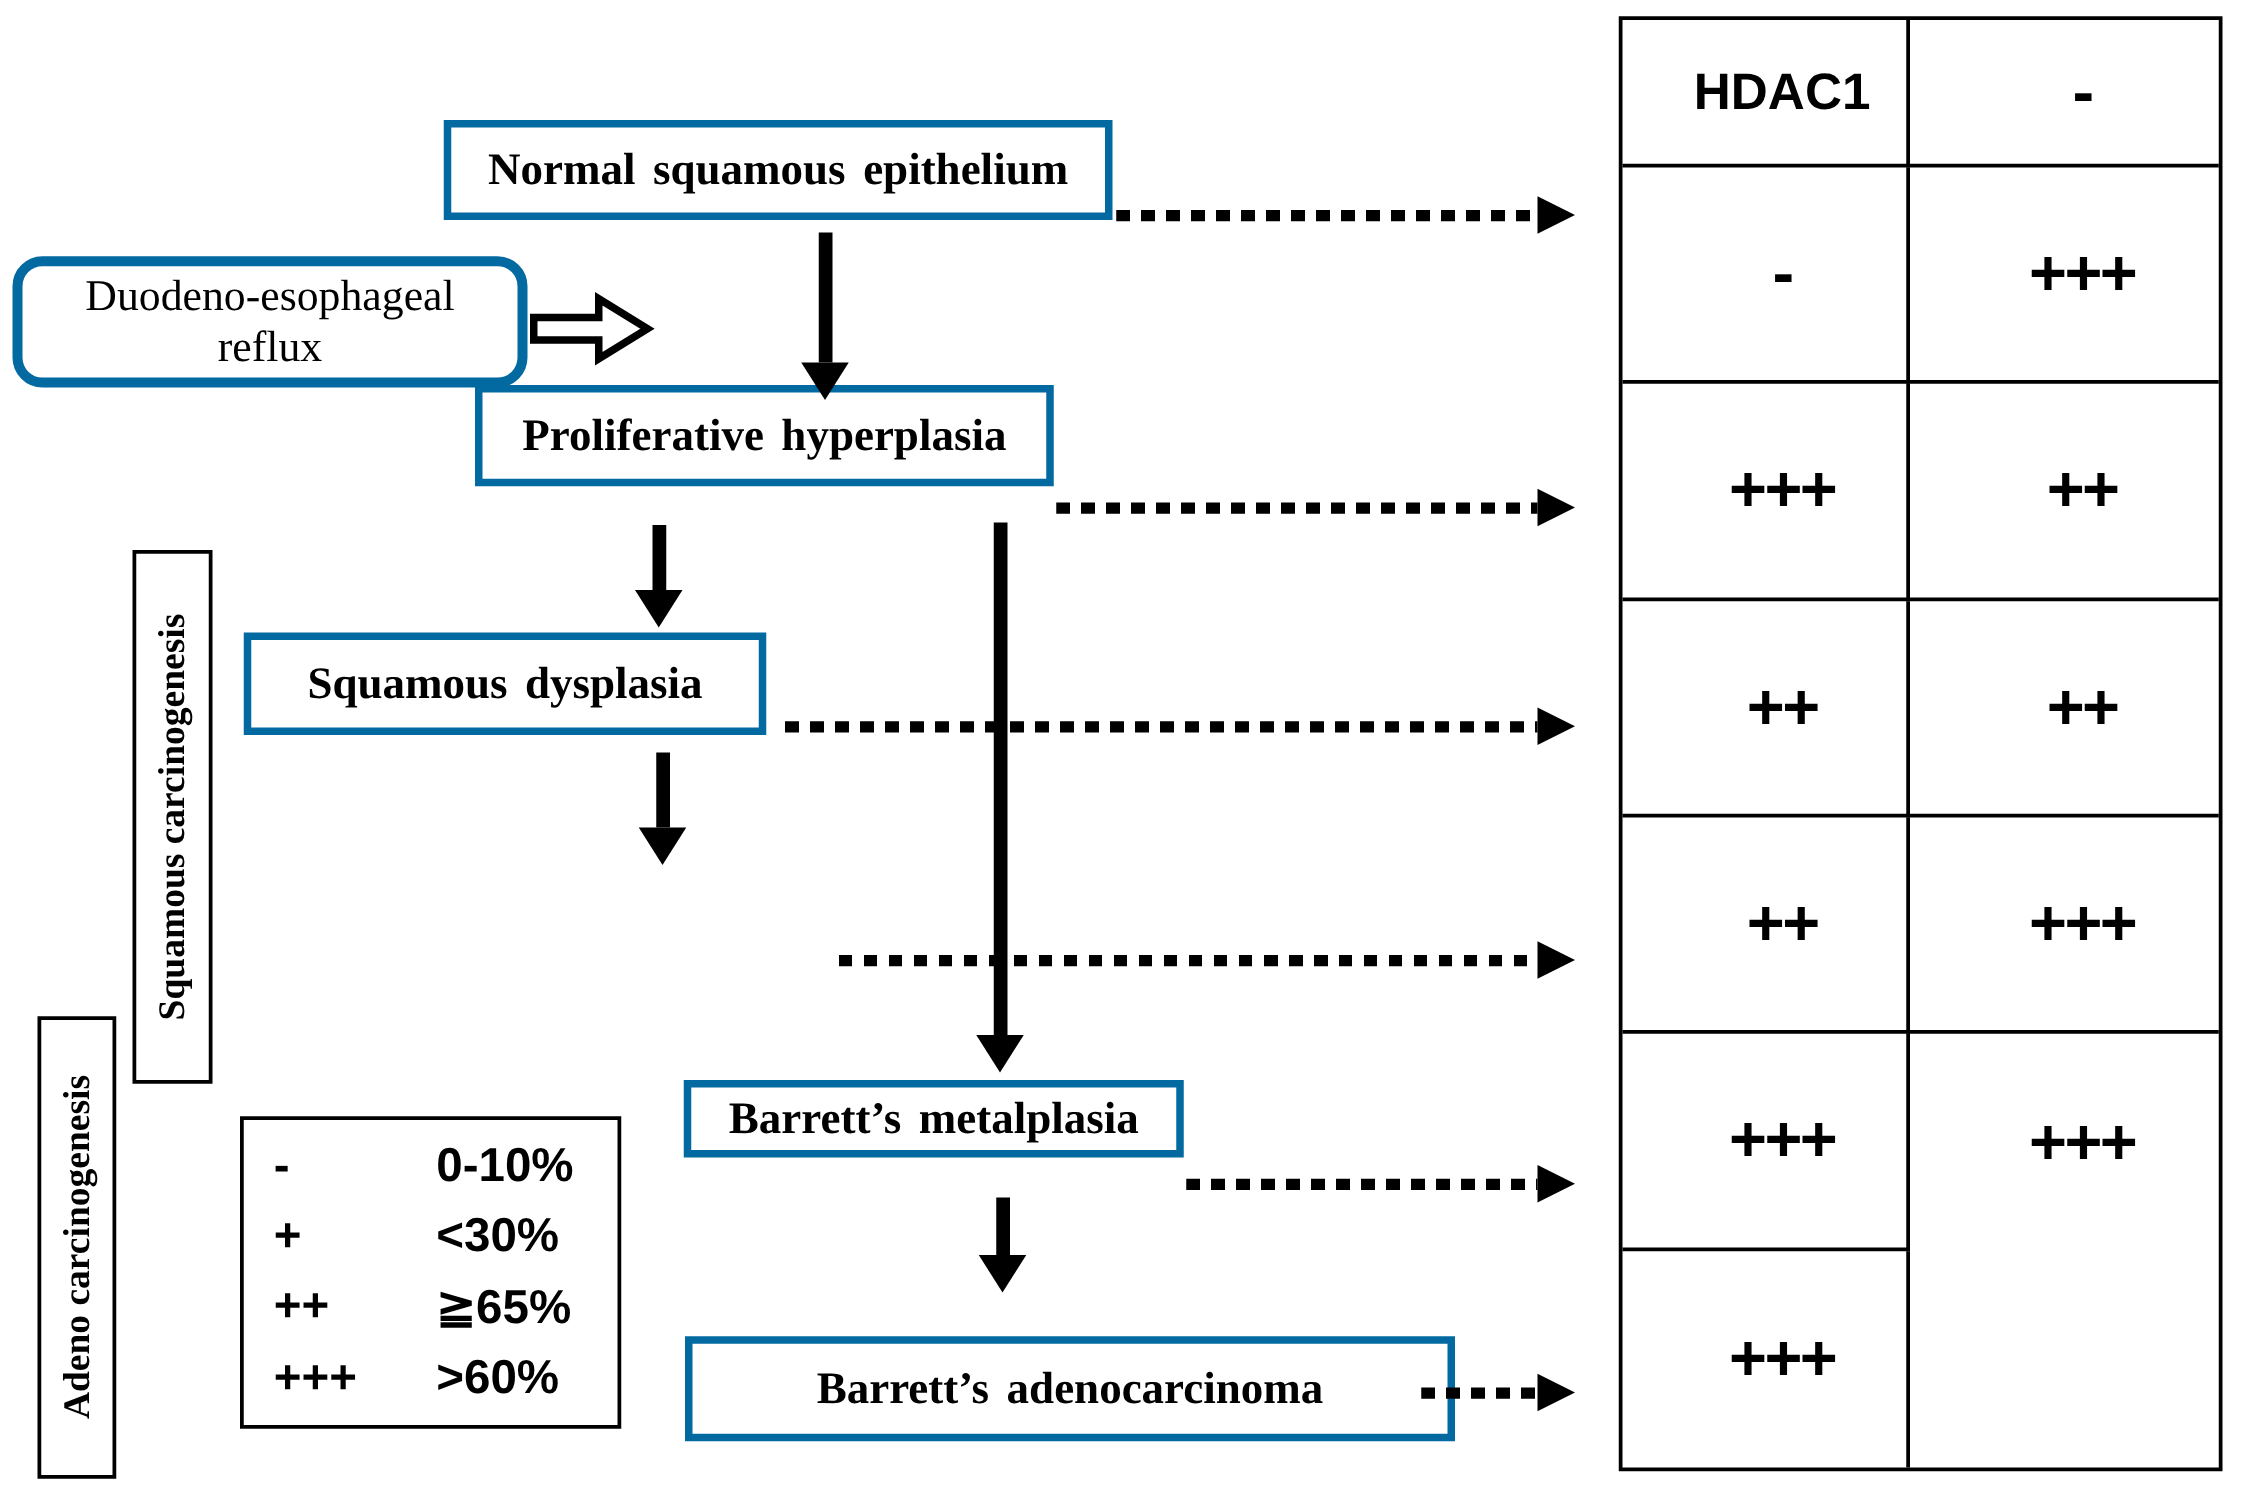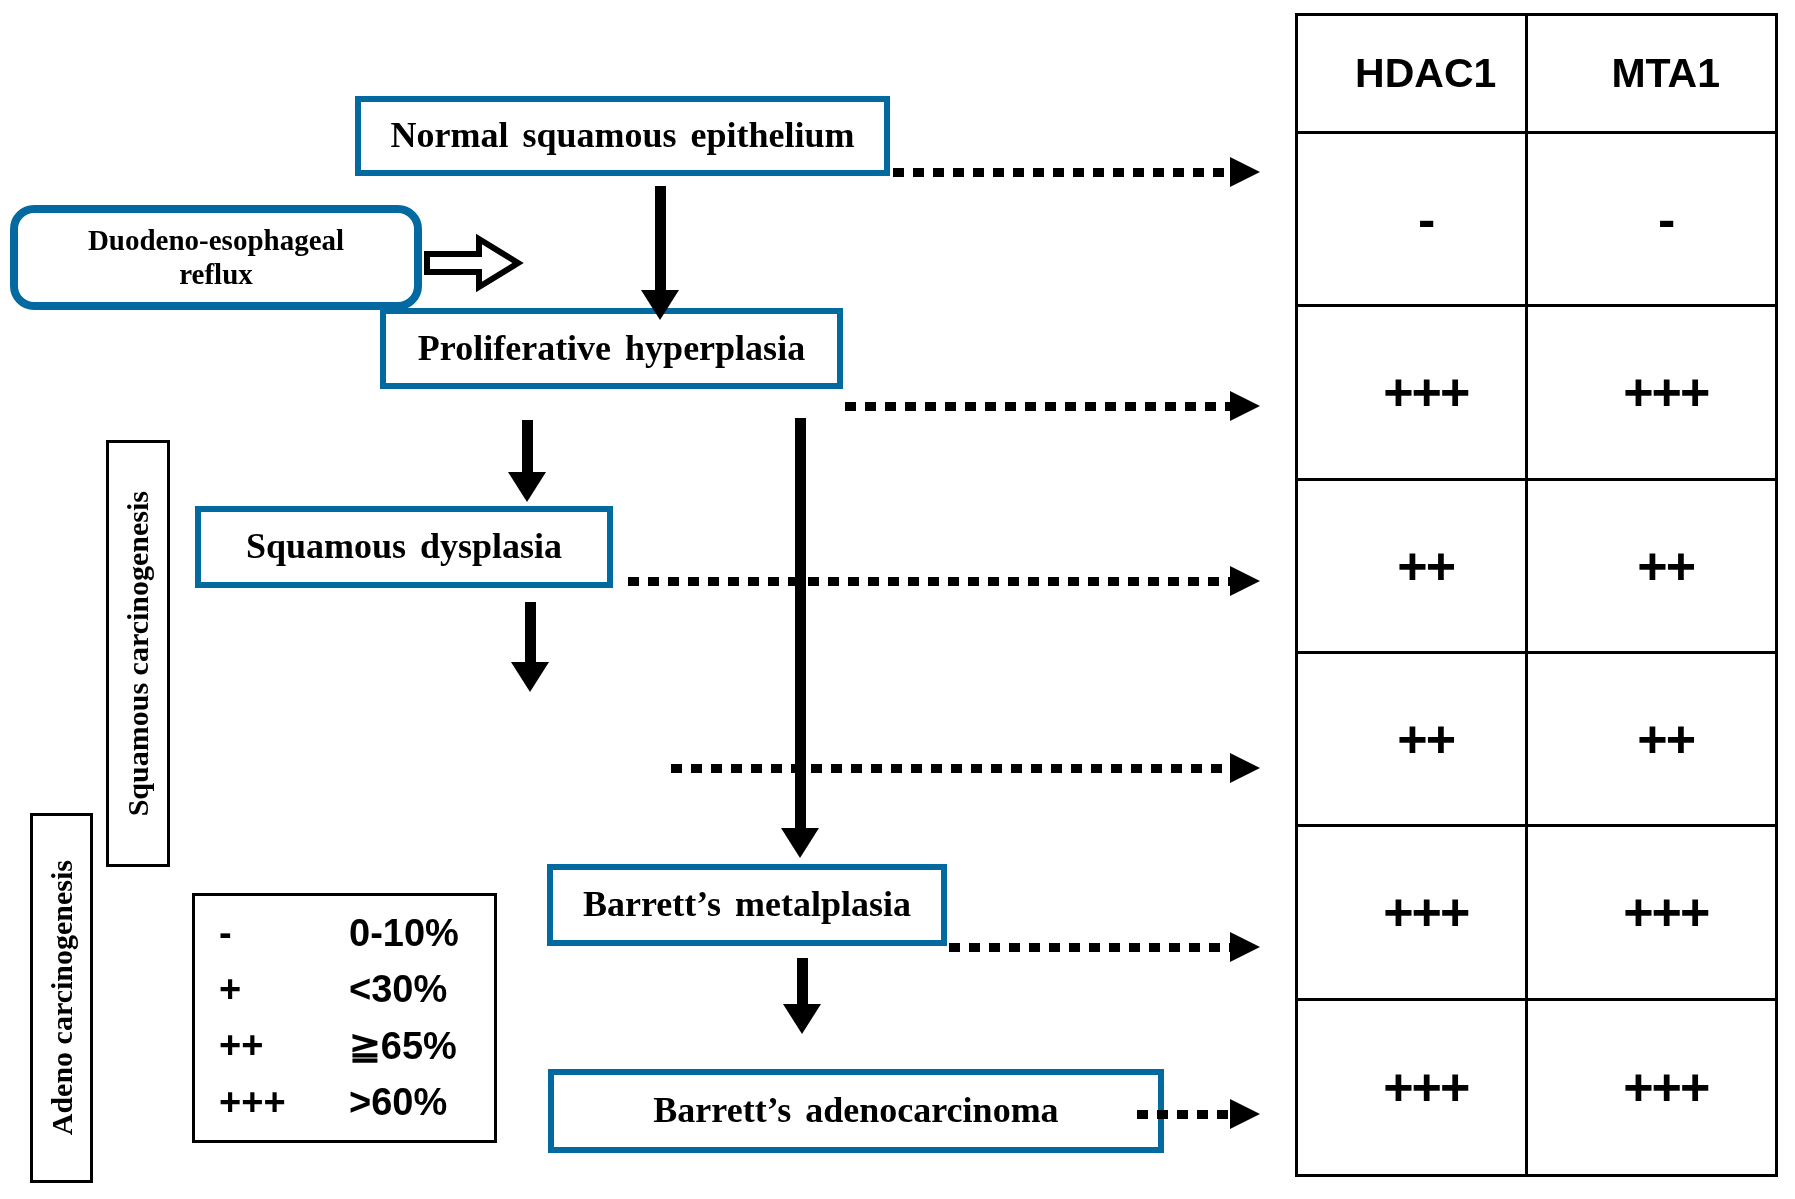--- a/index.html
+++ b/index.html
@@ -7,21 +7,21 @@
     position:relative;width:1795px;height:1199px;background:#ffffff;
     font-family:"Liberation Serif", serif;color:#000;overflow:hidden;
   }
   
   .node{
     position:absolute;background:#fff;border:6px solid #0369a1;
     display:flex;align-items:center;justify-content:center;text-align:center;
     font-weight:700;font-size:36px;word-spacing:5px;line-height:1.15;
     box-sizing:border-box;
   }
-  .node.rounded{border-width:8px;border-radius:24px;font-weight:700;font-size:29px;}
+  .node.rounded{border-width:8px;border-radius:24px;font-weight:400;font-size:35px;}
   
   .vlabel{
     position:absolute;background:#fff;border:3px solid #000;box-sizing:border-box;
     display:flex;align-items:center;justify-content:center;
     font-weight:700;font-size:30px;
   }
   .vlabel span{writing-mode:vertical-rl;transform:rotate(180deg);white-space:nowrap;}
   
   .legend{
     position:absolute;background:#fff;border:3px solid #000;box-sizing:border-box;
@@ -75,21 +75,21 @@
 
   <div class="node" style="left:380px;top:308px;width:463px;height:81px;">
     <span>Proliferative hyperplasia</span>
   </div>
 
   <div class="node" style="left:195px;top:506px;width:418px;height:82px;">
     <span>Squamous dysplasia</span>
   </div>
 
 
-  <div class="node" style="left:547px;top:864px;width:400px;height:82px;">
+  <div class="node" style="left:547px;top:864px;width:400px;height:62px;">
     <span>Barrett’s metalplasia</span>
   </div>
 
   <div class="node" style="left:548px;top:1069px;width:616px;height:84px;">
     <span>Barrett’s adenocarcinoma</span>
   </div>
 
   <div class="vlabel" style="left:106px;top:440px;width:64px;height:427px;">
     <span>Squamous carcinogenesis</span>
   </div>
@@ -163,21 +163,20 @@
     <div class="dline"></div>
     <div class="dhead"></div>
   </div>
   <div class="darrow" style="left:1137px;top:1099px;width:123px;">
     <div class="dline"></div>
     <div class="dhead"></div>
   </div>
 
   <div class="xtable">
     <div class="cell th">HDAC1</div>
-    <div class="cell th">MTA1</div>
 
     <div class="cell val">-</div>
     <div class="cell val">-</div>
 
     <div class="cell val">+++</div>
     <div class="cell val">+++</div>
 
     <div class="cell val">++</div>
     <div class="cell val">++</div>
 

